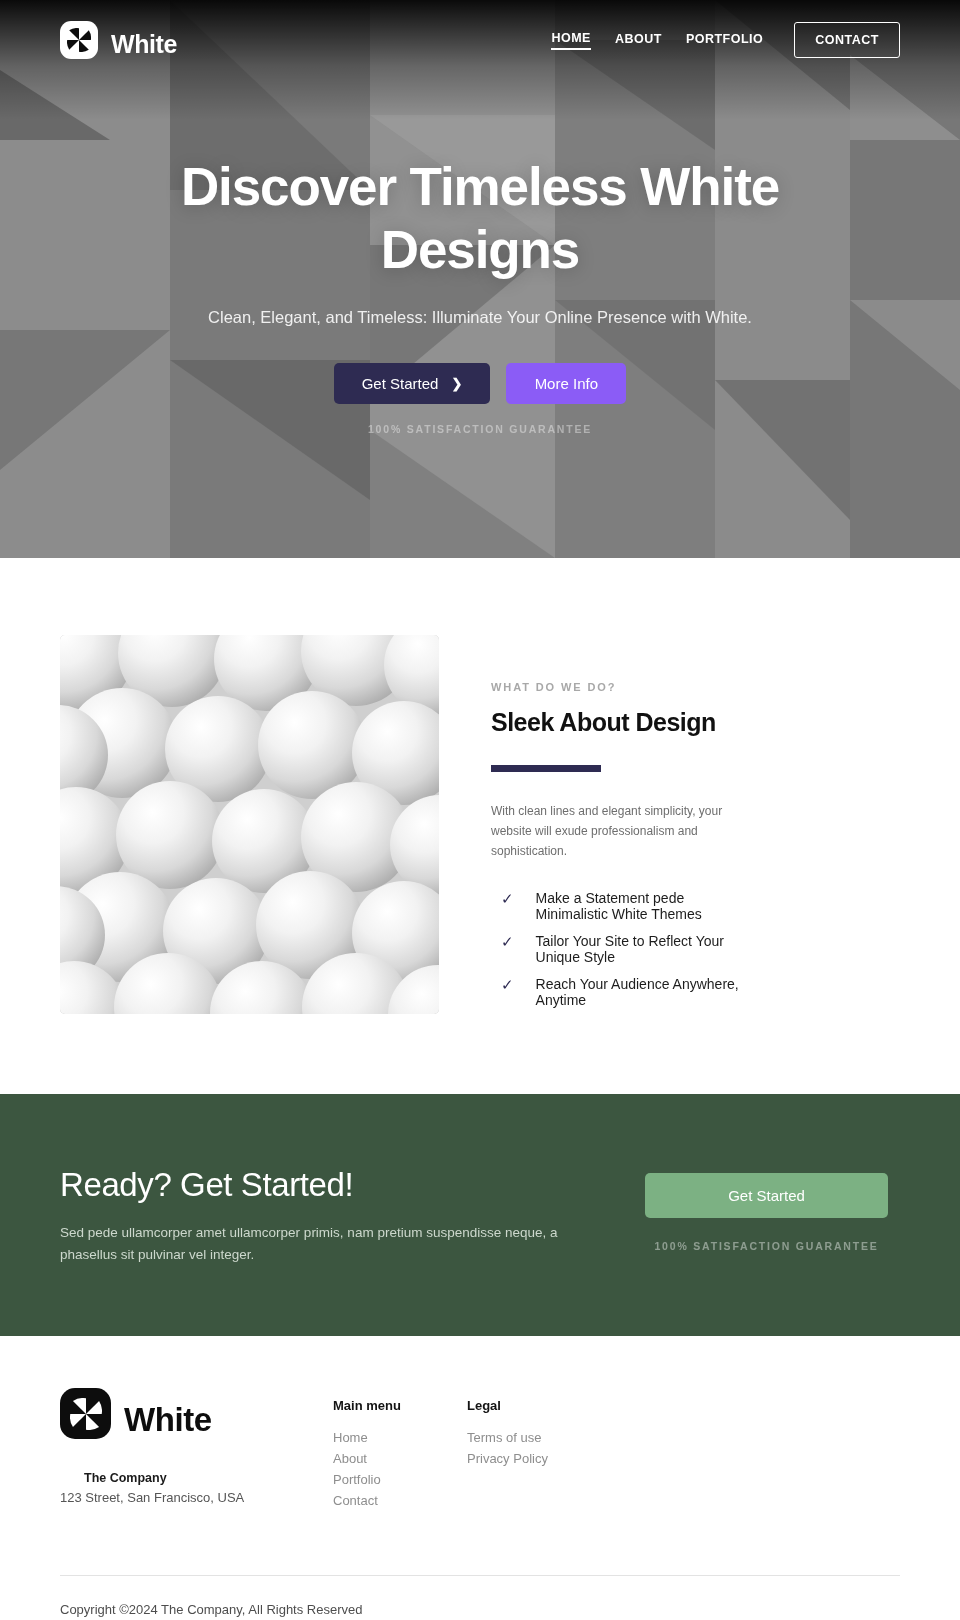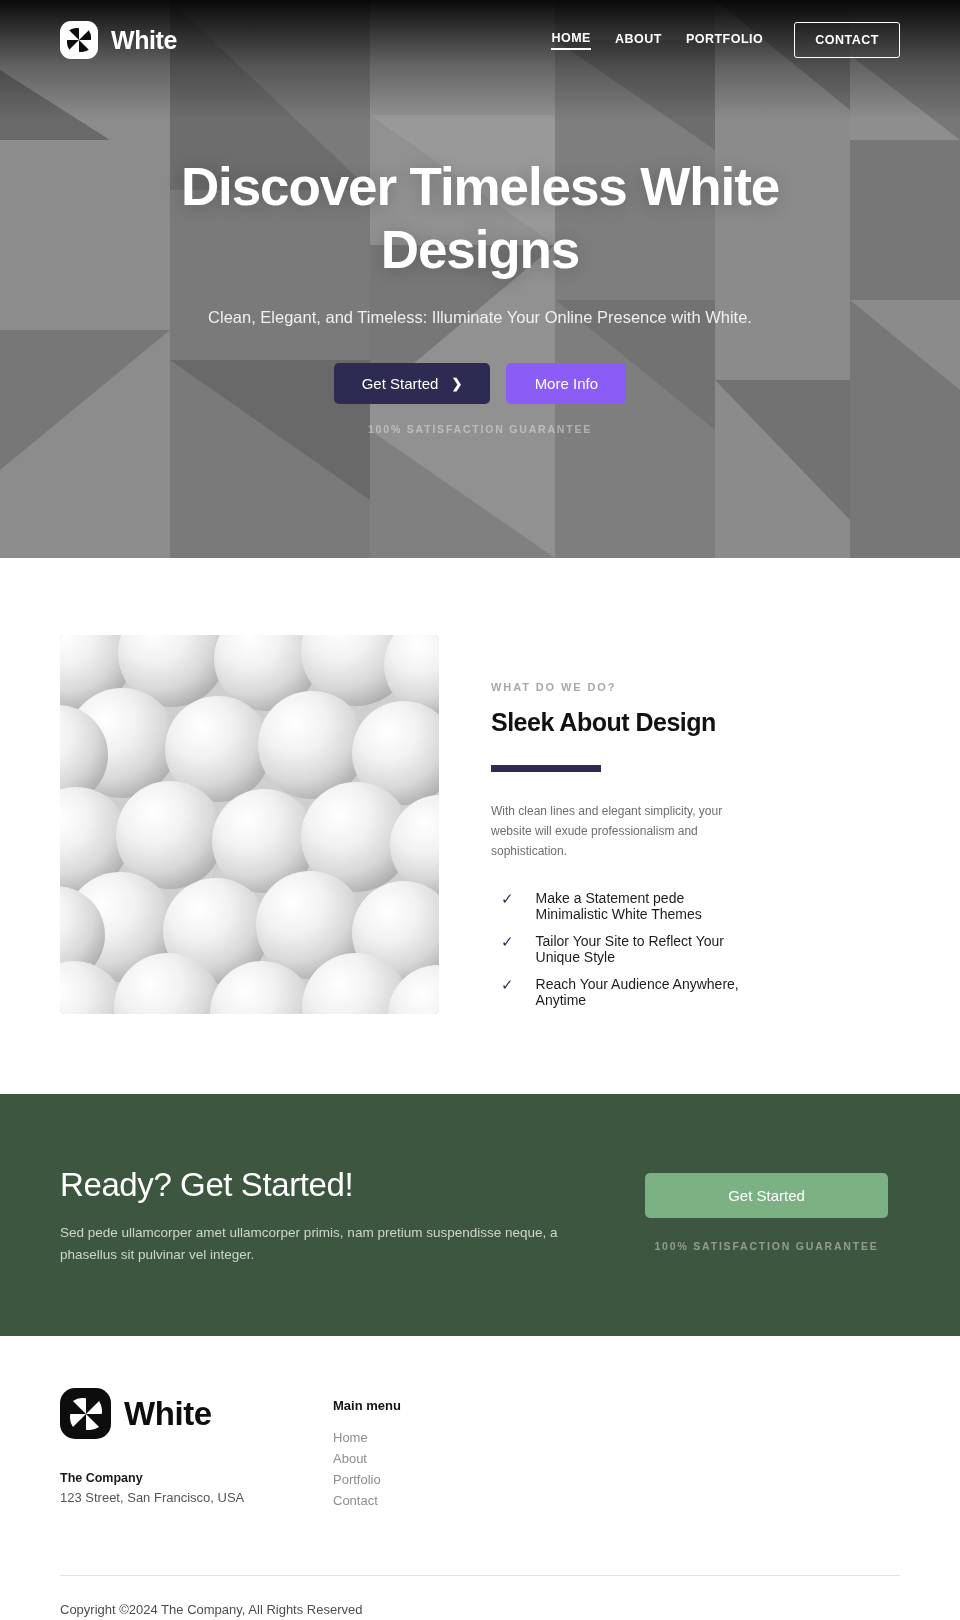--- a/index.html
+++ b/index.html
@@ -37,21 +37,21 @@
   }
 
   
   .nav{
     position:absolute; top:0; left:0; right:0;
     height:80px;
     display:flex; align-items:center;
     padding:0 60px;
     z-index:20;
   }
-  .brand{ display:flex; align-items:center; gap:13px; }
+  .brand{ display:flex; align-items:flex-end; gap:13px; }
   .logo-mark{
     width:38px; height:38px;
     border-radius:11px;
     background:#fff;
     position:relative;
     flex:none;
   }
   .logo-mark.dark{ background:#0d0d0d; }
   .logo-mark svg{ position:absolute; left:50%; top:50%; transform:translate(-50%,-50%); }
   .brand-name{
@@ -215,21 +215,21 @@
   .footer{
     width:960px;
     background:#fff;
     padding:52px 60px 0 60px;
   }
   .footer-top{ display:flex; }
   .footer-brand{ width:273px; }
   .footer-brand .brand{ margin-bottom:32px; }
   .footer-brand .logo-mark{ width:51px; height:51px; border-radius:15px; }
   .footer-brand .brand-name{ font-size:33px; }
-  .company{ font-size:12.5px; font-weight:700; color:#1a1a1a; }
+  .company{ font-size:12.5px; font-weight:700; color:#1a1a1a;margin-left:24px; }
   .address{ font-size:13px; color:#555; margin-top:5px; }
   .fcol{ width:134px; padding-top:10px; }
   .fcol h4{ font-size:13px; font-weight:700; color:#141414; margin-bottom:17px; }
   .fcol a{
     display:block; font-size:13px; color:#8e8e8e;
     text-decoration:none; margin-bottom:6px;
   }
   .footer-divider{
     border-top:1px solid #e3e3e3;
     margin-top:61px;
@@ -424,17 +424,22 @@
     </div>
 
     <div class="fcol">
       <h4>Main menu</h4>
       <a href="#">Home</a>
       <a href="#">About</a>
       <a href="#">Portfolio</a>
       <a href="#">Contact</a>
     </div>
 
+    <div class="fcol">
+      <h4>Legal</h4>
+      <a href="#">Terms of use</a>
+      <a href="#">Privacy Policy</a>
+    </div>
   </div>
 
   <div class="footer-divider"></div>
   <div class="copyright">Copyright ©2024 The Company, All Rights Reserved</div>
 </footer>
 
 </body></html>

